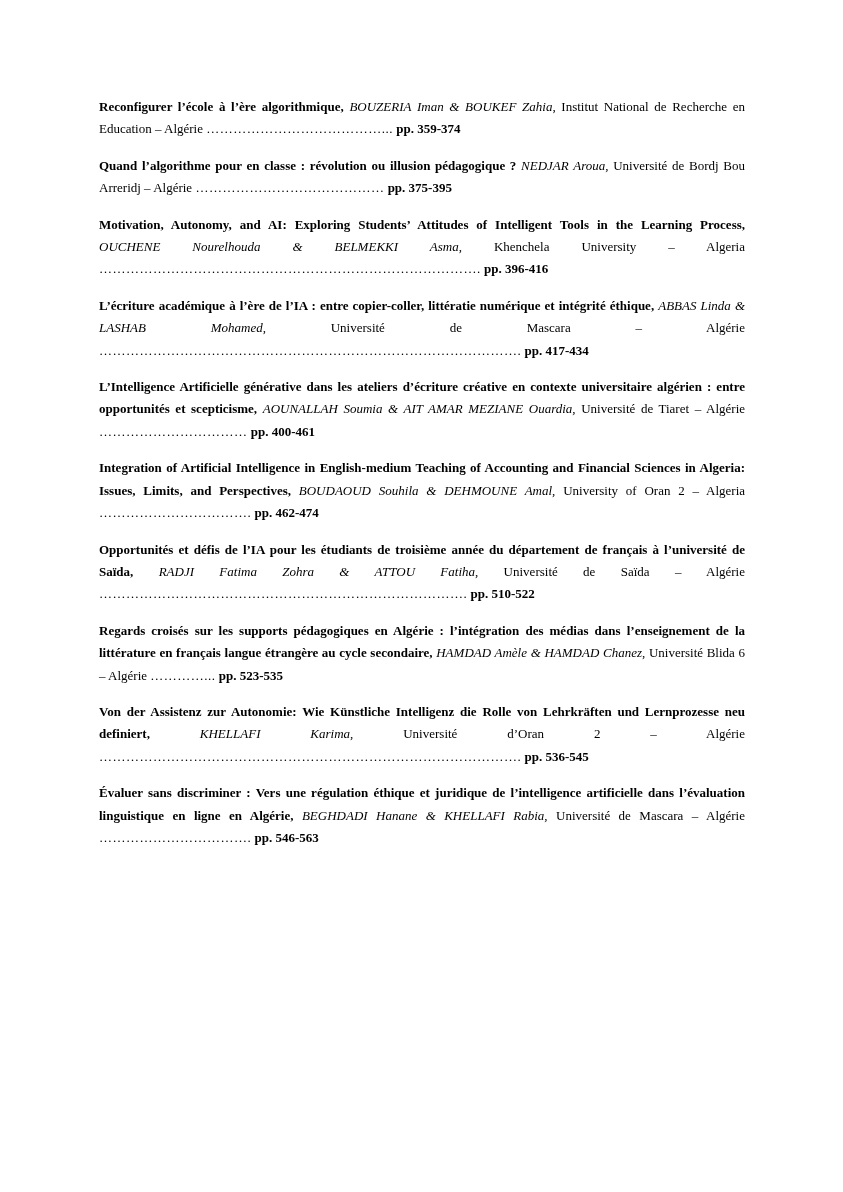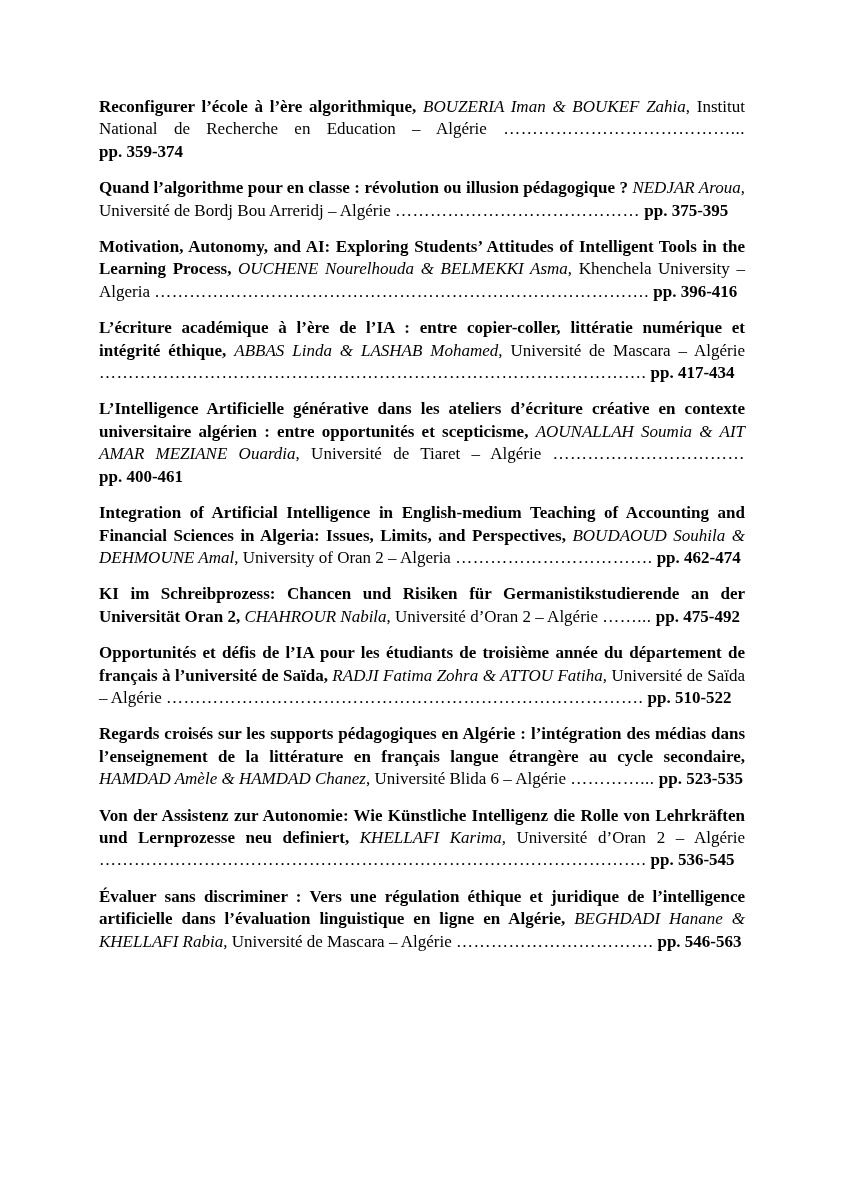--- a/index.html
+++ b/index.html
@@ -13,21 +13,21 @@
     position: relative;
     overflow: hidden;
   }
   .page {
     position: absolute;
     left: 99px;
     top: 96px;
     width: 646px;
     color: #000000;
     font-family: "Liberation Serif", "DejaVu Serif", serif;
-    font-size: 17px;
+    font-size: 13px;
     line-height: 22.4px;
   }
   .entry {
     text-align: justify;
     margin: 0 0 14px 0;
   }
   .b  { font-weight: bold; }
   .i  { font-style: italic; }
   .pg { font-weight: bold; white-space: nowrap; }
   .leader { letter-spacing: 0.5px; }
@@ -43,21 +43,20 @@
 
   <p class="entry"><span class="b">Motivation, Autonomy, and AI: Exploring Students’ Attitudes of Intelligent Tools in the Learning Process, </span><span class="i">OUCHENE Nourelhouda &amp; BELMEKKI Asma</span><span>, Khenchela University – Algeria </span><span class="leader">………………………………………………………………………….</span><span class="pg"> pp. 396-416</span></p>
 
   <p class="entry"><span class="b">L’écriture académique à l’ère de l’IA : entre copier-coller, littératie numérique et intégrité éthique, </span><span class="i">ABBAS Linda &amp; LASHAB Mohamed</span><span>, Université de Mascara – Algérie </span><span class="leader">………………………………………………………………………………….</span><span class="pg"> pp. 417-434</span></p>
 
 
   <p class="entry"><span class="b">L’Intelligence Artificielle générative dans les ateliers d’écriture créative en contexte universitaire algérien : entre opportunités et scepticisme, </span><span class="i">AOUNALLAH Soumia &amp; AIT AMAR MEZIANE Ouardia</span><span>, Université de Tiaret – Algérie </span><span class="leader">……………………………</span><span class="pg"> pp. 400-461</span></p>
 
   <p class="entry"><span class="b">Integration of Artificial Intelligence in English-medium Teaching of Accounting and Financial Sciences in Algeria: Issues, Limits, and Perspectives, </span><span class="i">BOUDAOUD Souhila &amp; DEHMOUNE Amal</span><span>, University of Oran 2 – Algeria </span><span class="leader">…………………………….</span><span class="pg"> pp. 462-474</span></p>
 
-  <p class="entry"><span class="b">KI im Schreibprozess: Chancen und Risiken für Germanistikstudierende an der Universität Oran 2, </span><span class="i">CHAHROUR Nabila</span><span>, Université d’Oran 2 – Algérie </span><span class="leader">……...</span><span class="pg"> pp. 475-492</span></p>
 
 
   <p class="entry"><span class="b">Opportunités et défis de l’IA pour les étudiants de troisième année du département de français à l’université de Saïda, </span><span class="i">RADJI Fatima Zohra &amp; ATTOU Fatiha</span><span>, Université de Saïda – Algérie </span><span class="leader">……………………………………………………………………….</span><span class="pg"> pp. 510-522</span></p>
 
   <p class="entry"><span class="b">Regards croisés sur les supports pédagogiques en Algérie : l’intégration des médias dans l’enseignement de la littérature en français langue étrangère au cycle secondaire, </span><span class="i">HAMDAD Amèle &amp; HAMDAD Chanez</span><span>, Université Blida 6 – Algérie </span><span class="leader">…………...</span><span class="pg"> pp. 523-535</span></p>
 
   <p class="entry"><span class="b">Von der Assistenz zur Autonomie: Wie Künstliche Intelligenz die Rolle von Lehrkräften und Lernprozesse neu definiert, </span><span class="i">KHELLAFI Karima</span><span>, Université d’Oran 2 – Algérie </span><span class="leader">………………………………………………………………………………….</span><span class="pg"> pp. 536-545</span></p>
 
   <p class="entry"><span class="b">Évaluer sans discriminer : Vers une régulation éthique et juridique de l’intelligence artificielle dans l’évaluation linguistique en ligne en Algérie, </span><span class="i">BEGHDADI Hanane &amp; KHELLAFI Rabia</span><span>, Université de Mascara – Algérie </span><span class="leader">…………………………….</span><span class="pg"> pp. 546-563</span></p>
 

